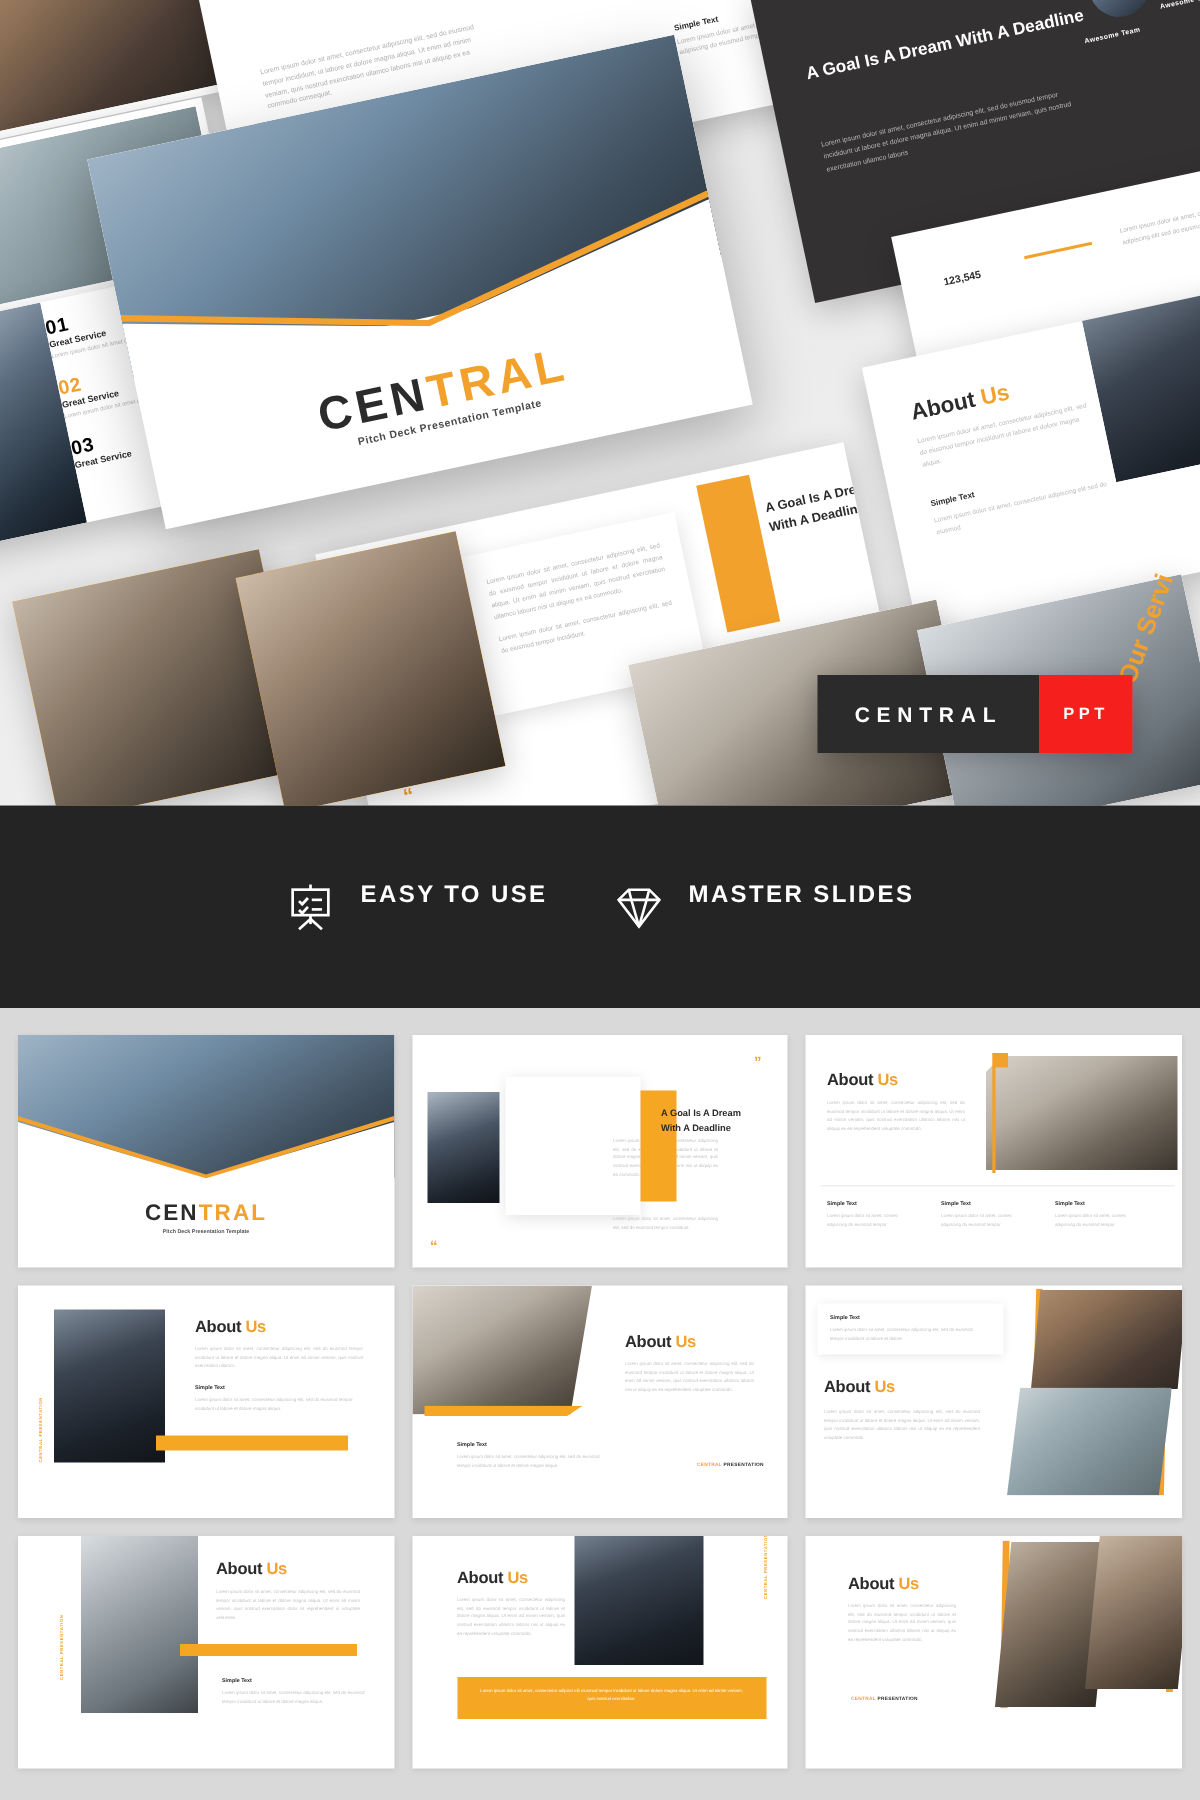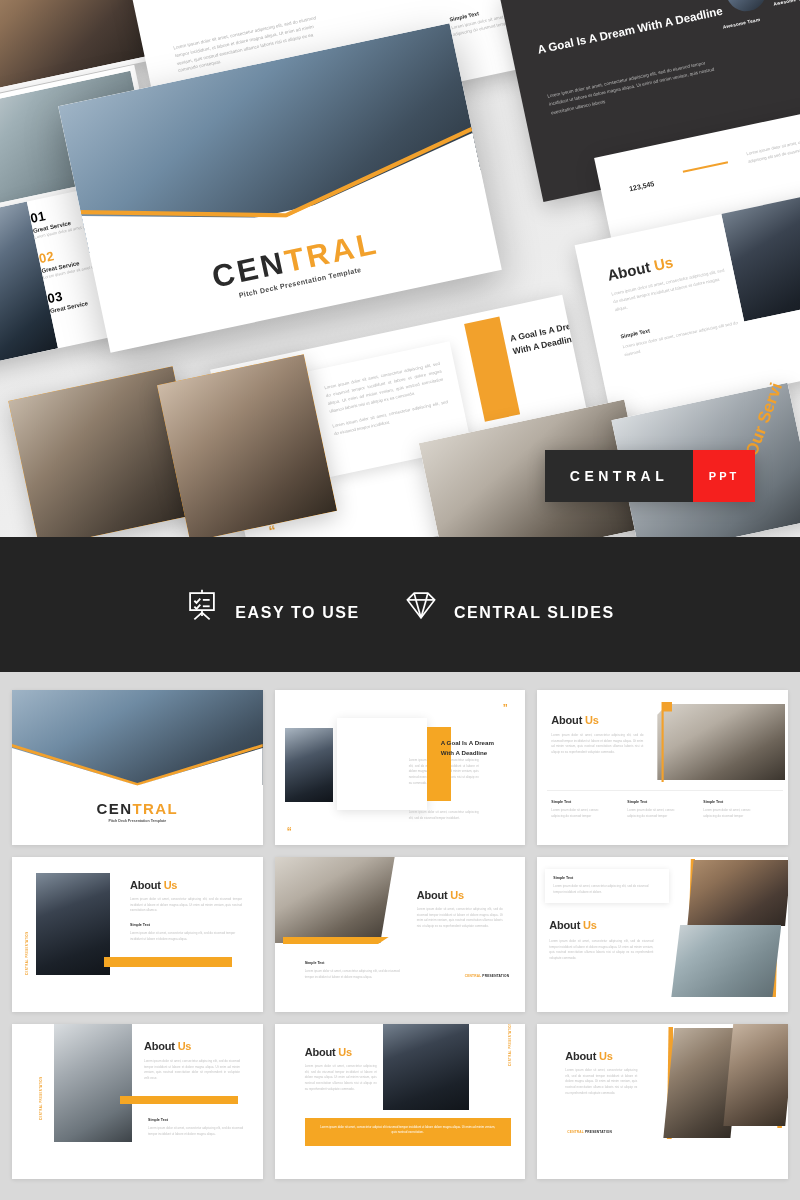--- a/index.html
+++ b/index.html
@@ -144,21 +144,21 @@
 
   .our-serv { position:absolute; left:742px; top:452px; z-index:35;
      font-size:17px; font-weight:800; color:#F2A12C; transform: rotate(-70deg);
      transform-origin: left top; white-space:nowrap; }
 
   
   .features {
     position:absolute; left:0; top:537px; width:800px; height:135px;
     background:#242424; display:flex; align-items:center; justify-content:center; gap:0;
   }
-  .feat { display:flex; align-items:flex-end; gap:16px; padding:0 22px; }
+  .feat { display:flex; align-items:flex-start; gap:16px; padding:0 22px; }
   .feat .ficon { width:34px; height:34px; flex:0 0 34px; }
   .feat .flabel { color:#fff; font-size:16px; font-weight:600; letter-spacing:1.6px; white-space:nowrap; }
 
   
   .grid-wrap {
     position:absolute; left:0; top:672px; width:800px; height:528px;
     background:#d9d9d9; padding:18px 12px;
   }
   .grid { display:grid; grid-template-columns:repeat(3,1fr); gap:12px 12px; }
   .tn { position:relative; width:100%; height:155px; background:#fff; overflow:hidden; box-shadow:0 1px 4px rgba(0,0,0,.10); }
@@ -406,21 +406,21 @@
       <span class="ficon">
         <svg viewBox="0 0 40 40" width="34" height="34" fill="none" stroke="#fff" stroke-width="2">
           <polygon points="4,14 12,6 28,6 36,14 20,35"></polygon>
           <line x1="4" y1="14" x2="36" y2="14"></line>
           <line x1="12" y1="6" x2="14" y2="14"></line>
           <line x1="28" y1="6" x2="26" y2="14"></line>
           <line x1="14" y1="14" x2="20" y2="35"></line>
           <line x1="26" y1="14" x2="20" y2="35"></line>
         </svg>
       </span>
-      <span class="flabel">CENTRAL SLIDES</span>
+      <span class="flabel">MASTER SLIDES</span>
     </div>
 
   </div>
 
   <div class="grid-wrap">
     <div class="grid">
 
       <div class="tn">
         <div class="tn1-photo">
             <span class="ph ph-office"></span>

